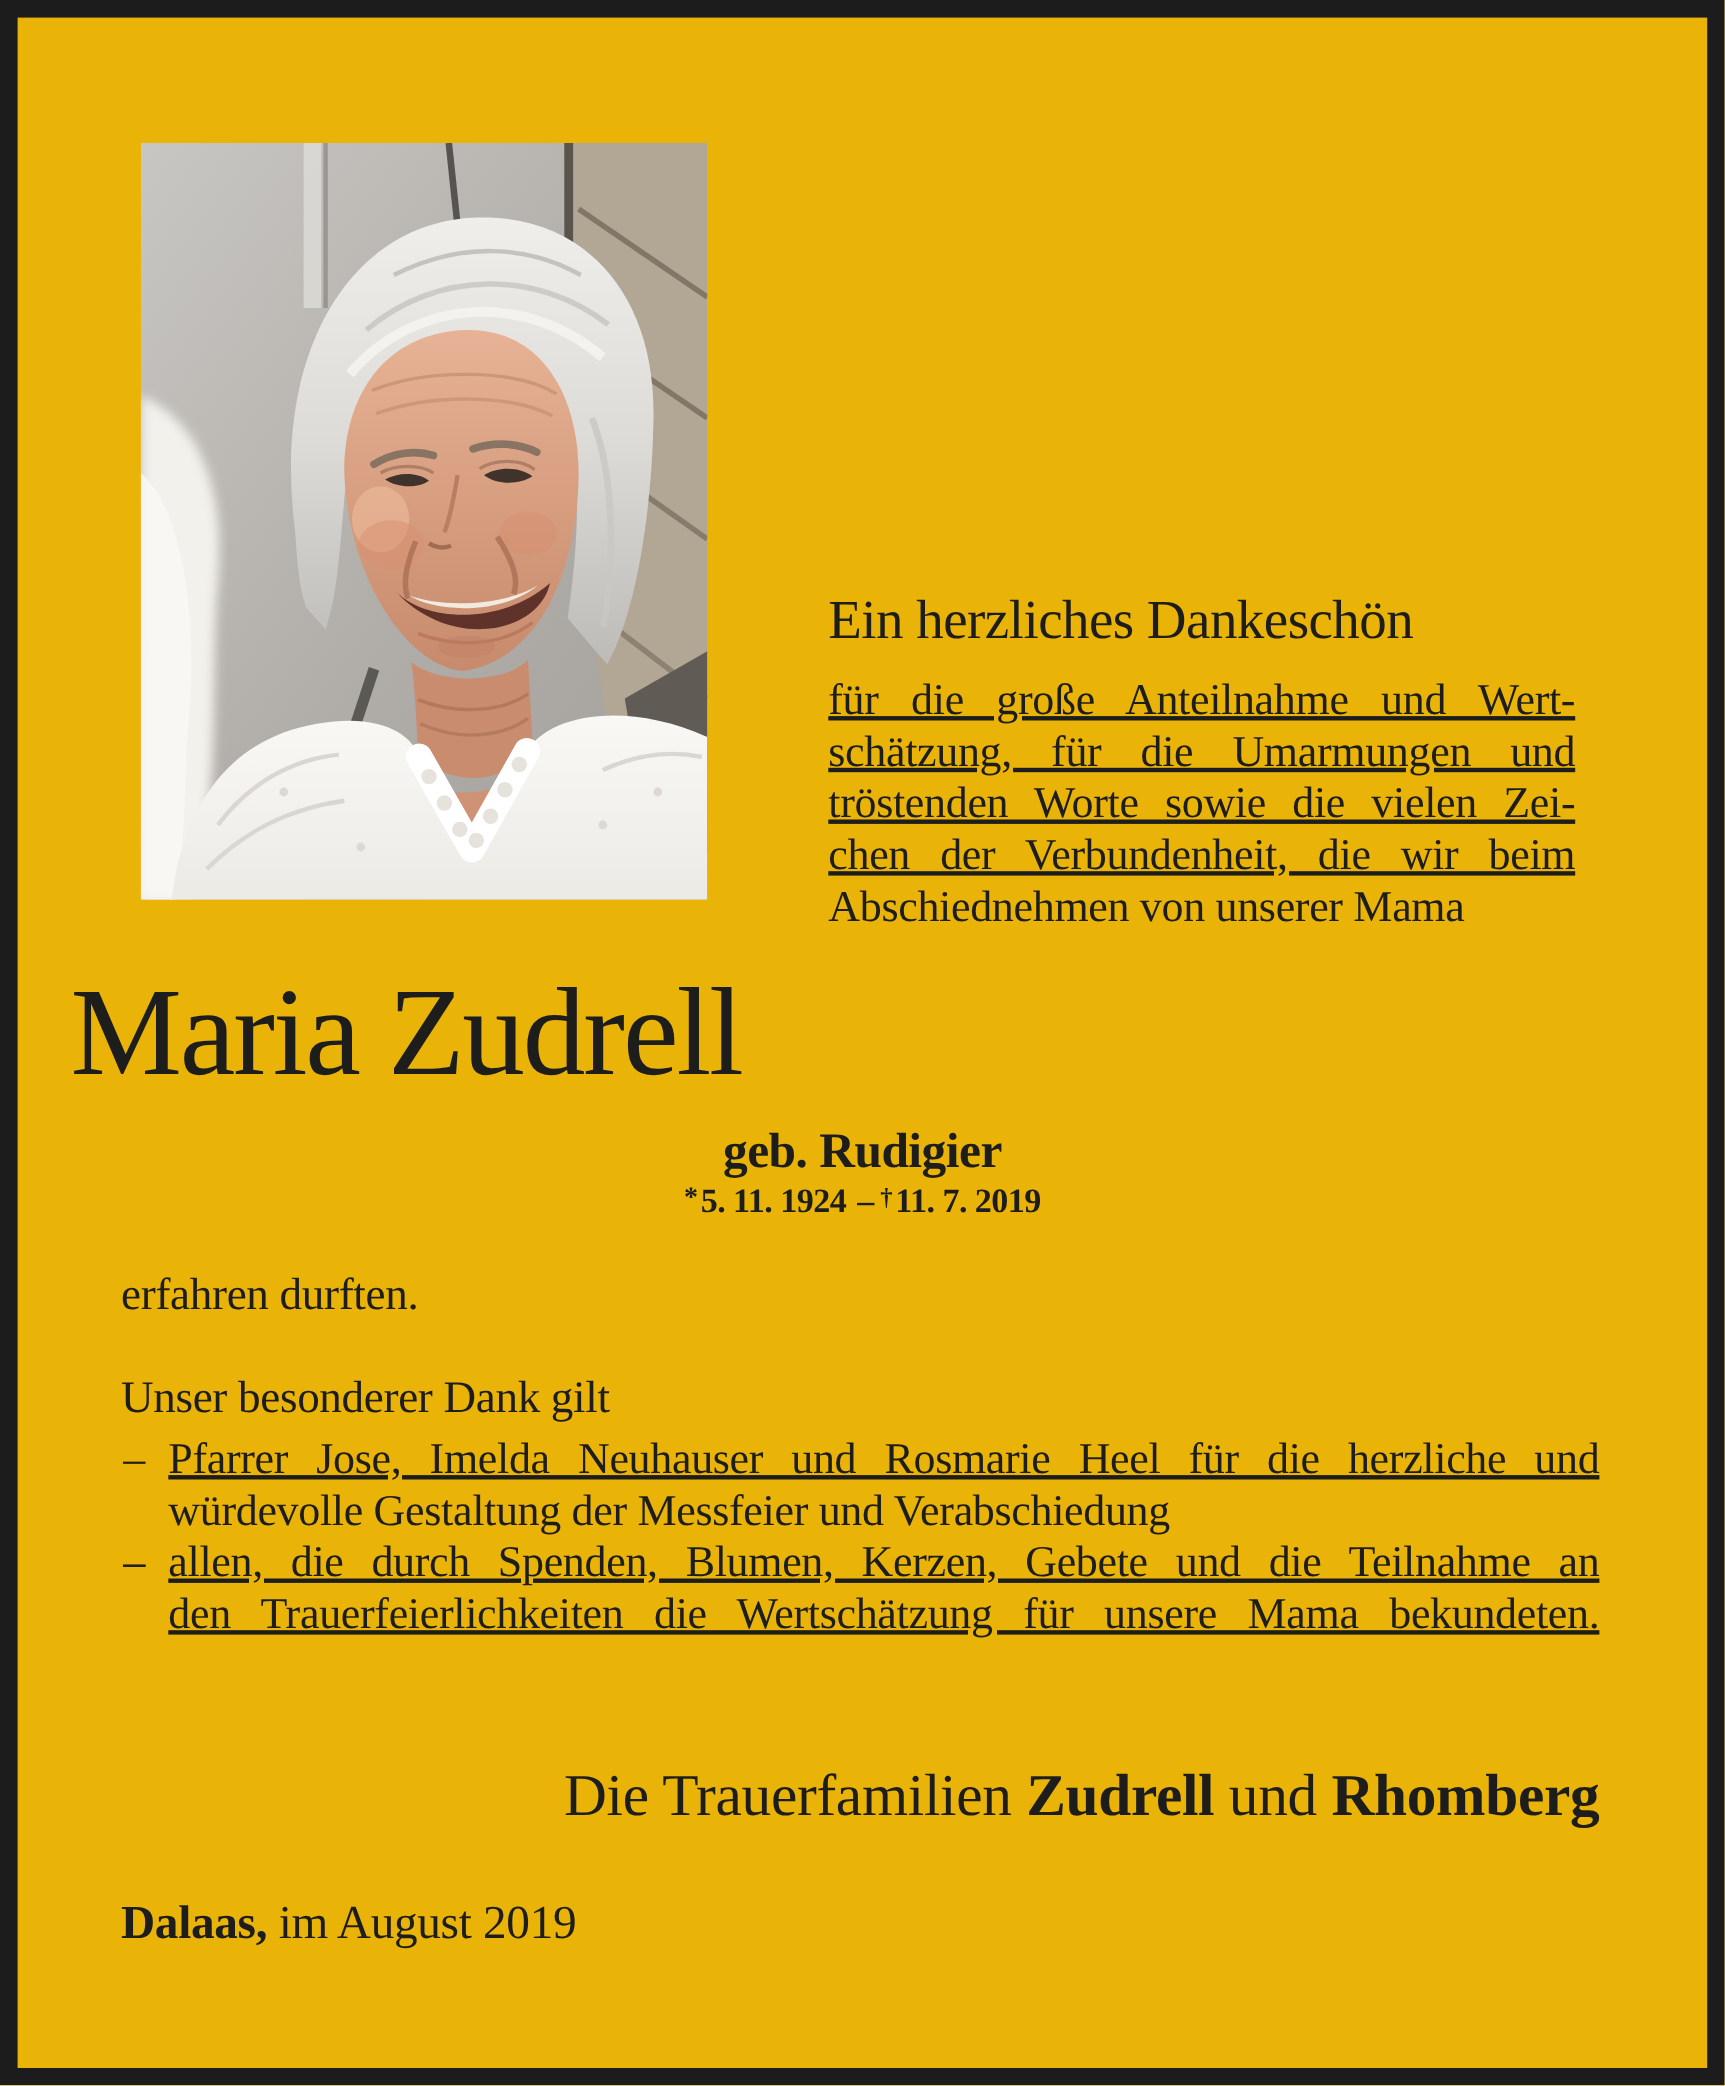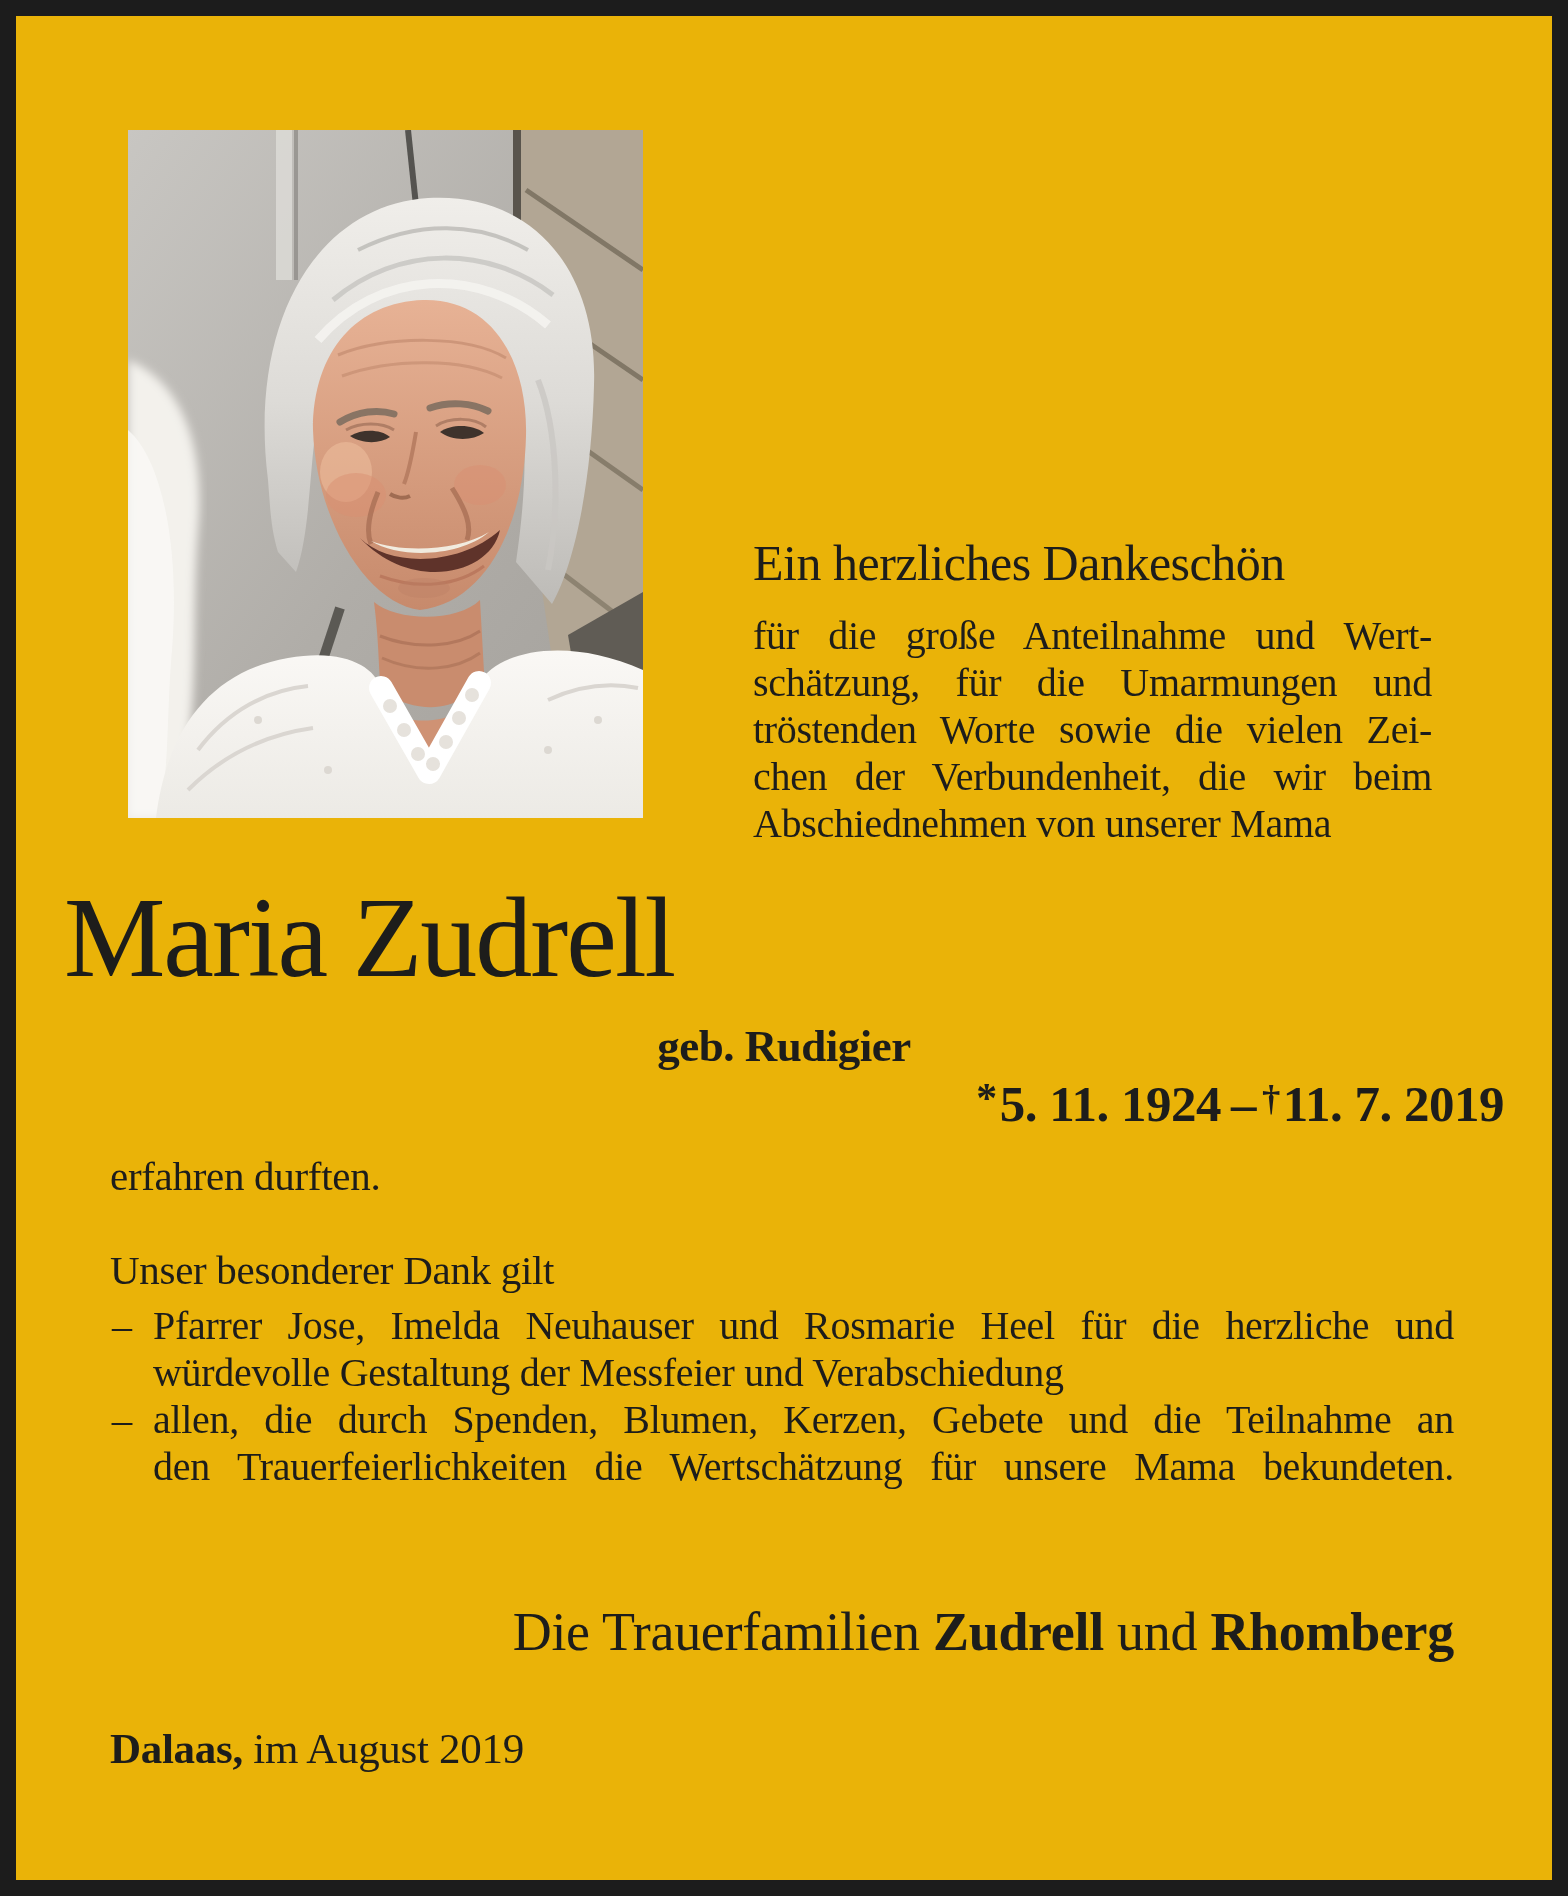--- a/index.html
+++ b/index.html
@@ -8,25 +8,25 @@
     font-family:"Liberation Serif", serif;color:#1d1d1b;overflow:hidden;
   }
   .frame{position:absolute;inset:0;border:16px solid #1c1c1c;pointer-events:none;}
   .abs{position:absolute;}
   .photo{left:128px;top:130px;width:515px;height:688px;}
   .photo svg{display:block;width:100%;height:100%;}
 
   .heading{left:753px;top:534px;font-size:50px;letter-spacing:-0.5px;white-space:nowrap;}
 
   .intro{left:753px;top:612px;width:679px;font-size:40px;line-height:47px;letter-spacing:-0.3px;}
-  .jl{text-align:justify;text-align-last:justify;}
+  .jl{text-align:justify;text-align-last:justify;text-decoration:underline;}
 
   .name{left:64px;top:878px;width:1440px;text-align:left;font-size:114px;line-height:1.05;letter-spacing:-2px;white-space:nowrap;}
   .maiden{left:64px;top:1020px;width:1440px;text-align:center;font-size:45px;font-weight:bold;letter-spacing:-0.5px;}
-  .dates{left:64px;top:1074px;width:1440px;text-align:right;font-size:51px;font-weight:bold;letter-spacing:-0.5px;}
+  .dates{left:64px;top:1074px;width:1440px;text-align:center;font-size:31px;font-weight:bold;letter-spacing:-0.5px;}
   .birth-symbol{font-size:0.82em;vertical-align:0.22em;margin-right:3px;}
   .death-symbol{font-size:0.72em;vertical-align:0.3em;margin-right:3px;}
   .date-sep{margin:0 6px 0 10px;}
 
   .continuation{left:110px;top:1152px;font-size:41px;letter-spacing:-0.3px;}
   .thanks-intro{left:110px;top:1246px;font-size:41px;letter-spacing:-0.3px;}
 
   .bullets{left:110px;top:1302px;width:1344px;font-size:40px;line-height:47px;letter-spacing:-0.3px;}
   .bullet{position:relative;padding-left:43px;}
   .bullet .dash{position:absolute;left:2px;top:0;}

